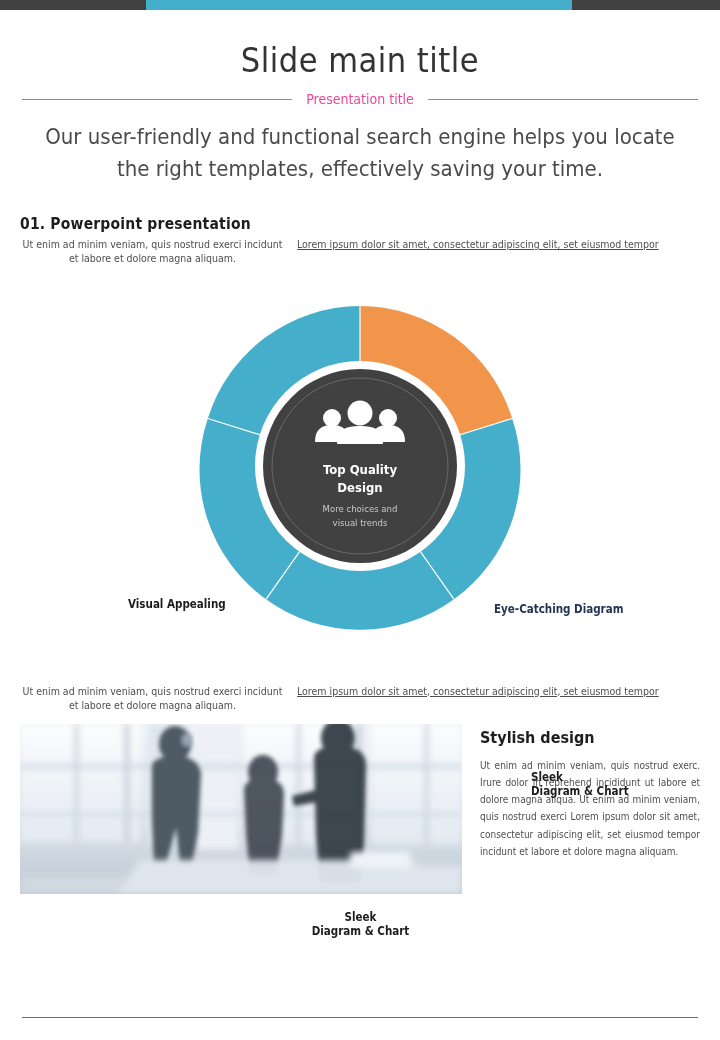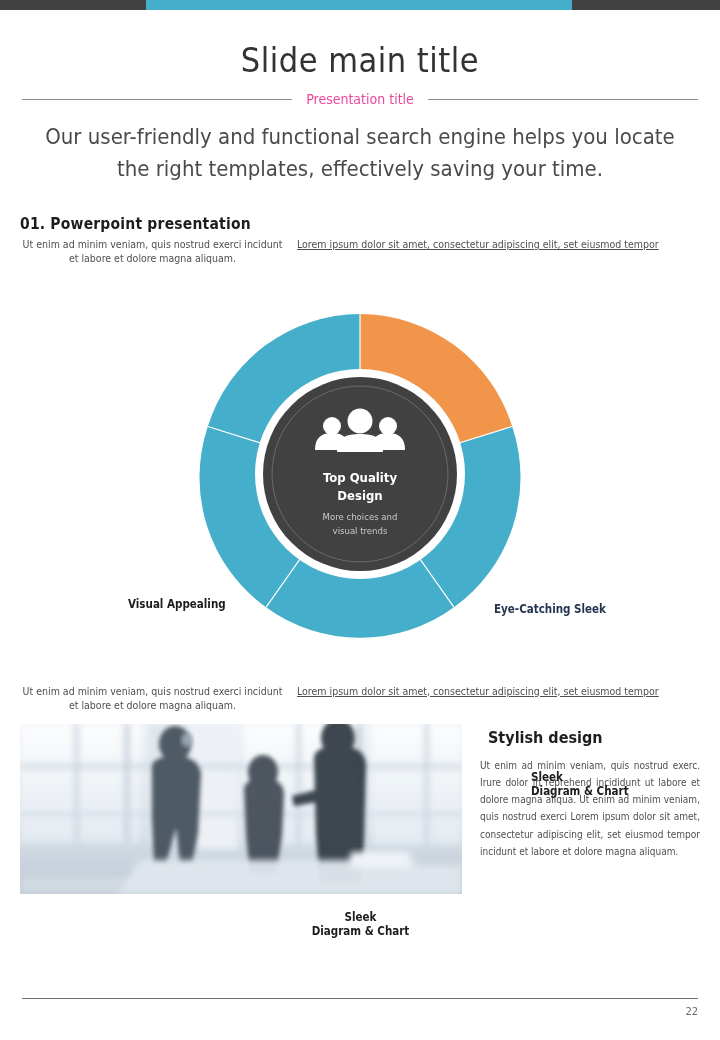--- a/index.html
+++ b/index.html
@@ -89,21 +89,21 @@
 
   
   .chart-area {
     position: relative;
     height: 400px;
     margin-top: 18px;
   }
   .donut-wrap {
     position: absolute;
     left: 190px;
-    top: 20px;
+    top: 12px;
     width: 340px;
     height: 340px;
   }
   .donut-svg { display: block; }
 
   .center-title {
     font-size: 13px;
     font-weight: 700;
     fill: #ffffff;
   }
@@ -141,21 +141,21 @@
     overflow: hidden;
     background: #c3ccd6;
   }
   .photo svg { display: block; }
 
   .stylish-col { flex: 1; padding-top: 4px; }
   .stylish-title {
     font-size: 16px;
     font-weight: 700;
     color: #1d1d1d;
-    margin: 0 0 10px 8px;
+    margin: 0 0 10px 0;
   }
   .stylish-body {
     font-size: 10px;
     line-height: 1.72;
     color: #4f4f4f;
     text-align: justify;
   }
 
   
   .footer {
@@ -248,21 +248,21 @@
       </g>
 
       <text class="center-title" x="170" y="178" text-anchor="middle">Top Quality</text>
       <text class="center-title" x="170" y="196" text-anchor="middle">Design</text>
       <text class="center-sub" x="170" y="216" text-anchor="middle">More choices and</text>
       <text class="center-sub" x="170" y="230" text-anchor="middle">visual trends</text>
     </svg>
   </div>
 
   <div class="chart-label lbl-visual-appealing">Visual Appealing</div>
-  <div class="chart-label lbl-eye-catching">Eye-Catching Sleek</div>
+  <div class="chart-label lbl-eye-catching">Eye-Catching Diagram</div>
   <div class="chart-label lbl-immense">Immense
 Visual Appeal</div>
   <div class="chart-label lbl-sleek-right">Sleek
 Diagram &amp; Chart</div>
   <div class="chart-label lbl-sleek-bottom">Sleek
 Diagram &amp; Chart</div>
 </div>
 
 <div class="section-head">
   <div class="section-body">
@@ -346,14 +346,13 @@
   </div>
 
   <div class="stylish-col">
     <div class="stylish-title">Stylish design</div>
     <div class="stylish-body">Ut enim ad minim veniam, quis nostrud exerc. Irure dolor in reprehend incididunt ut labore et dolore magna aliqua. Ut enim ad minim veniam, quis nostrud exerci   Lorem ipsum dolor sit amet, consectetur adipiscing elit, set eiusmod tempor incidunt et labore et dolore magna aliquam.</div>
   </div>
 </div>
 
 <div class="footer">
   <div class="footer-rule"></div>
-  <div class="page-num">22</div>
 </div>
 
 </body></html>

